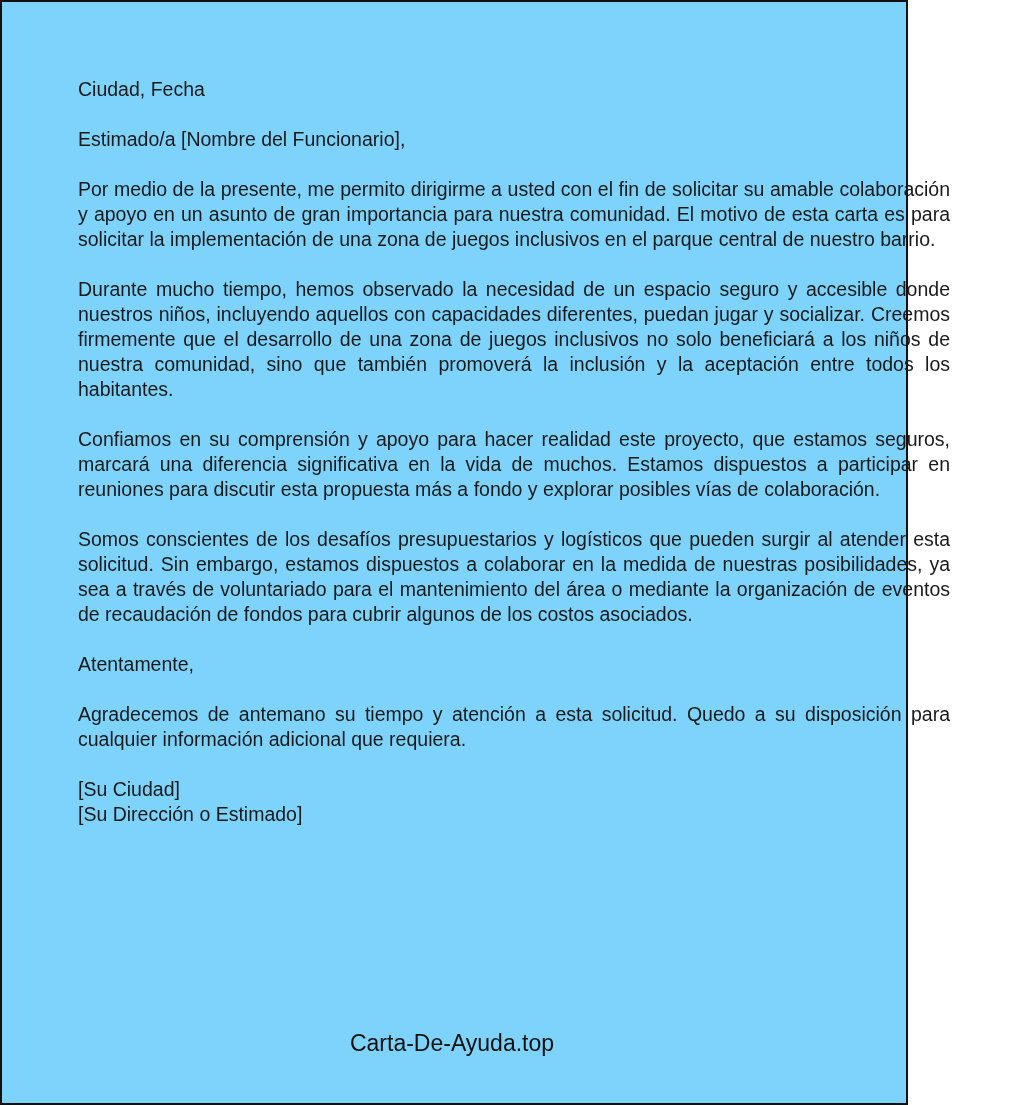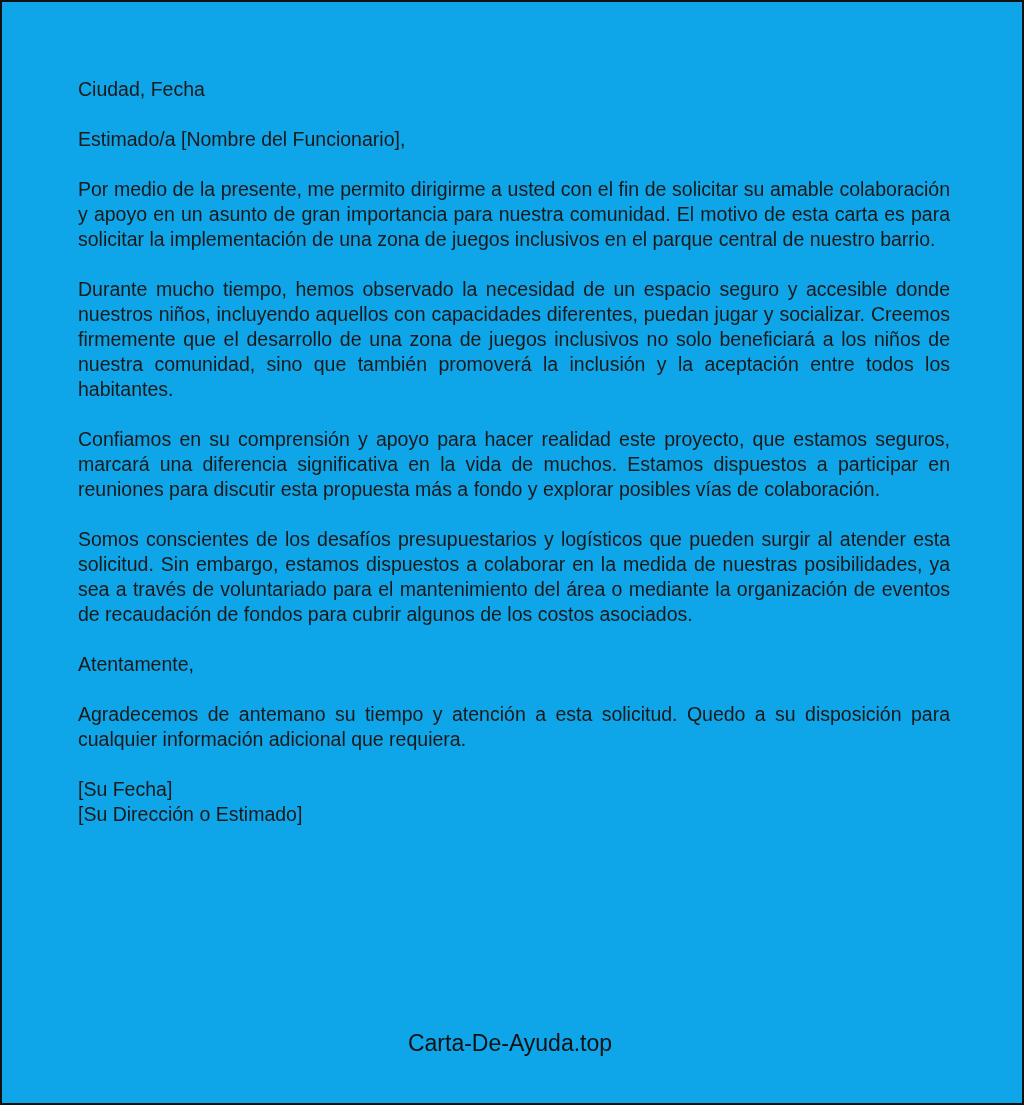--- a/index.html
+++ b/index.html
@@ -1,23 +1,23 @@
 <!DOCTYPE html>
 <html><head>
   <meta charset="utf-8">
   <style>
     html, body { margin: 0; padding: 0; background: #ffffff; }
     body { width: 1024px; height: 1105px; overflow: hidden; }
     .page {
       position: relative;
       box-sizing: border-box;
-      width: 1024px;
+      width: 908px;
       height: 1105px;
       border: 2px solid #111111;
-      background: #0ea5e9;
+      background: #7dd3fc;
       color: #1a1a1a;
       font-family: "Liberation Sans", "DejaVu Sans", sans-serif;
     }
     .letter {
       position: absolute;
       left: 76px;
       top: 75px;
       width: 872px;
       font-size: 19.5px;
       line-height: 25px;
@@ -68,20 +68,20 @@
 
     <div class="block">
       <p>Atentamente,</p>
     </div>
 
     <div class="block">
       <p class="justify">Agradecemos de antemano su tiempo y atención a esta solicitud. Quedo a su disposición para cualquier información adicional que requiera.</p>
     </div>
 
     <div class="block">
-      <p>[Su Fecha]</p>
+      <p>[Su Ciudad]</p>
       <p>[Su Dirección o Estimado]</p>
     </div>
 
   </div>
 
   <div class="footer">Carta-De-Ayuda.top</div>
 </div>
 
 </body></html>

